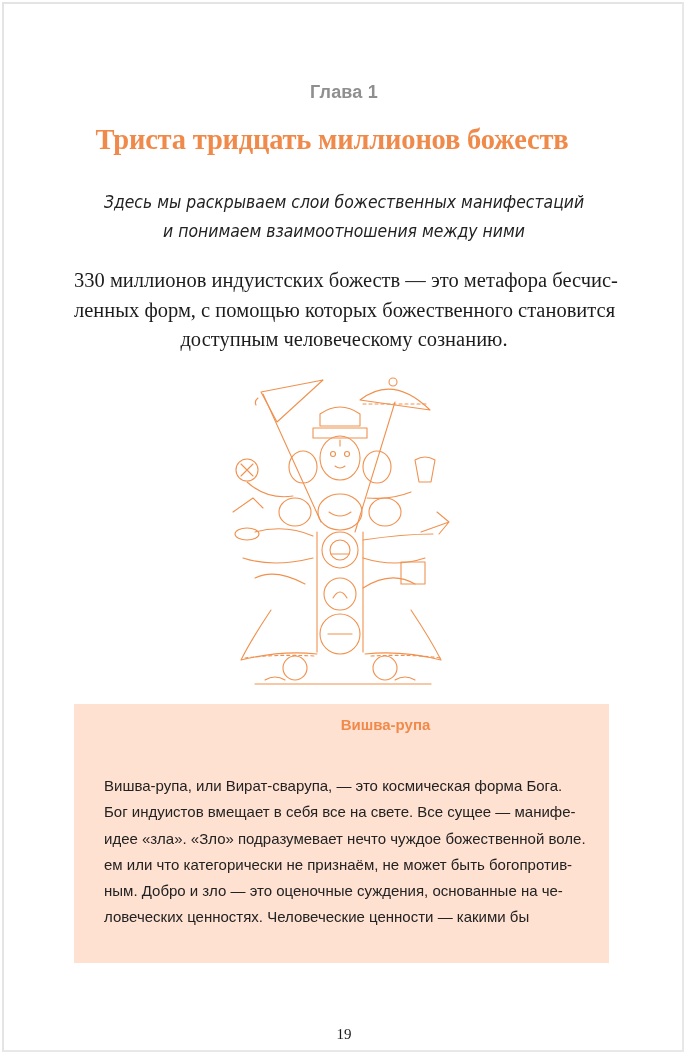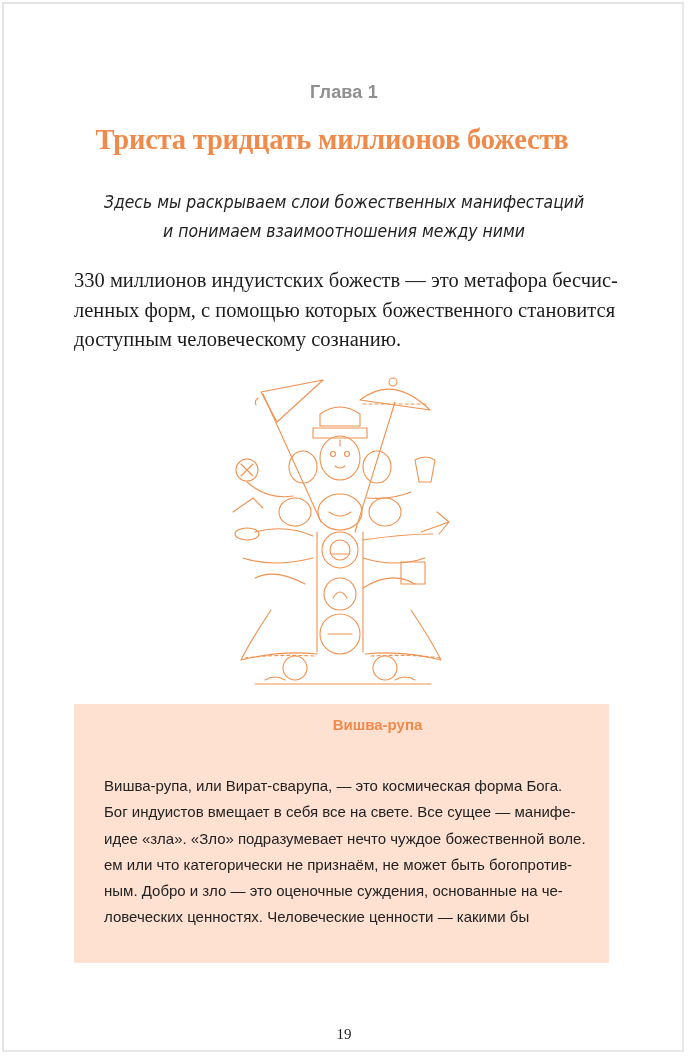--- a/index.html
+++ b/index.html
@@ -35,30 +35,30 @@
       text-align: center;
       font-family: "DejaVu Sans", sans-serif;
       font-style: italic; font-size: 17px; line-height: 29px; color: #222222;
       transform: scaleX(0.92); transform-origin: center;
     }
     .lead {
       position: absolute; left: 74px; width: 540px; top: 266px;
       font-family: "Liberation Serif", serif;
       font-size: 20.5px; line-height: 29.5px; color: #1c1c1c;
     }
-    .lead span { display: block; white-space: nowrap; }
+    .lead span { display: block; white-space: nowrap; text-align: center; }
     .illustration {
       position: absolute; left: 225px; top: 372px; width: 236px; height: 318px;
     }
     .sidebar-box {
       position: absolute; left: 74px; top: 704px; width: 535px; height: 259px;
       background: #ffe1d2;
     }
     .sidebar-title {
-      position: absolute; left: 4px; width: 599px; top: 12px;
+      position: absolute; left: 12px; width: 599px; top: 12px;
       text-align: center;
       font-family: "Liberation Sans", sans-serif;
       font-weight: bold; font-size: 15px; color: #f08a4b;
     }
     .sidebar-body {
       position: absolute; left: 30px; top: 43px; width: 490px;
       font-family: "Liberation Sans", sans-serif;
       font-size: 15px; line-height: 26.3px; color: #222222; margin-top: 26px;
     }
     .sidebar-body span { display: block; white-space: nowrap; }

